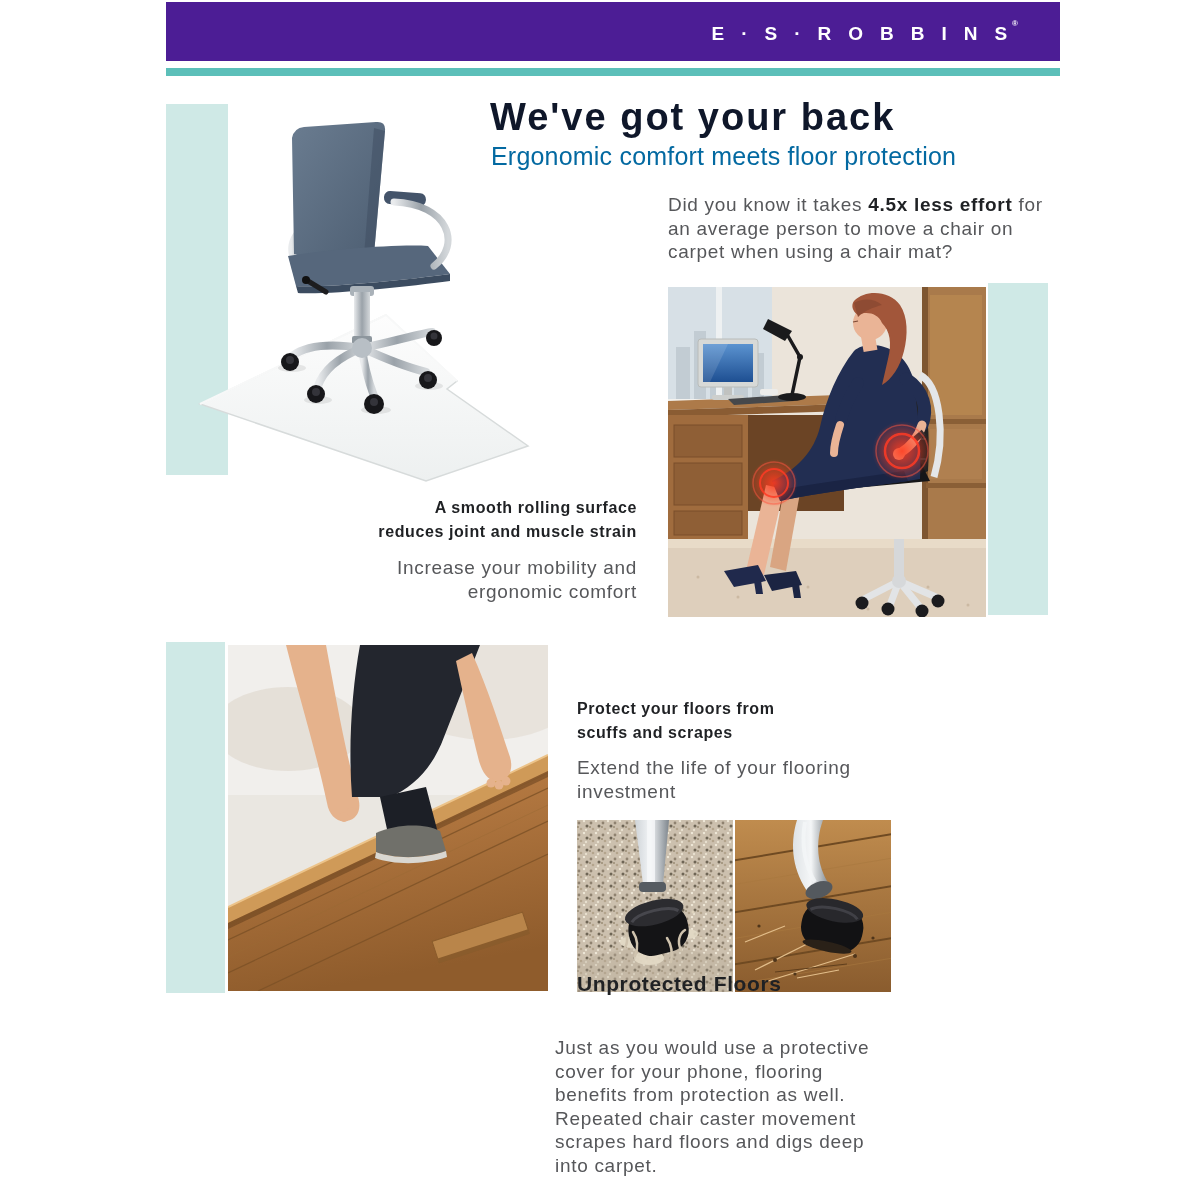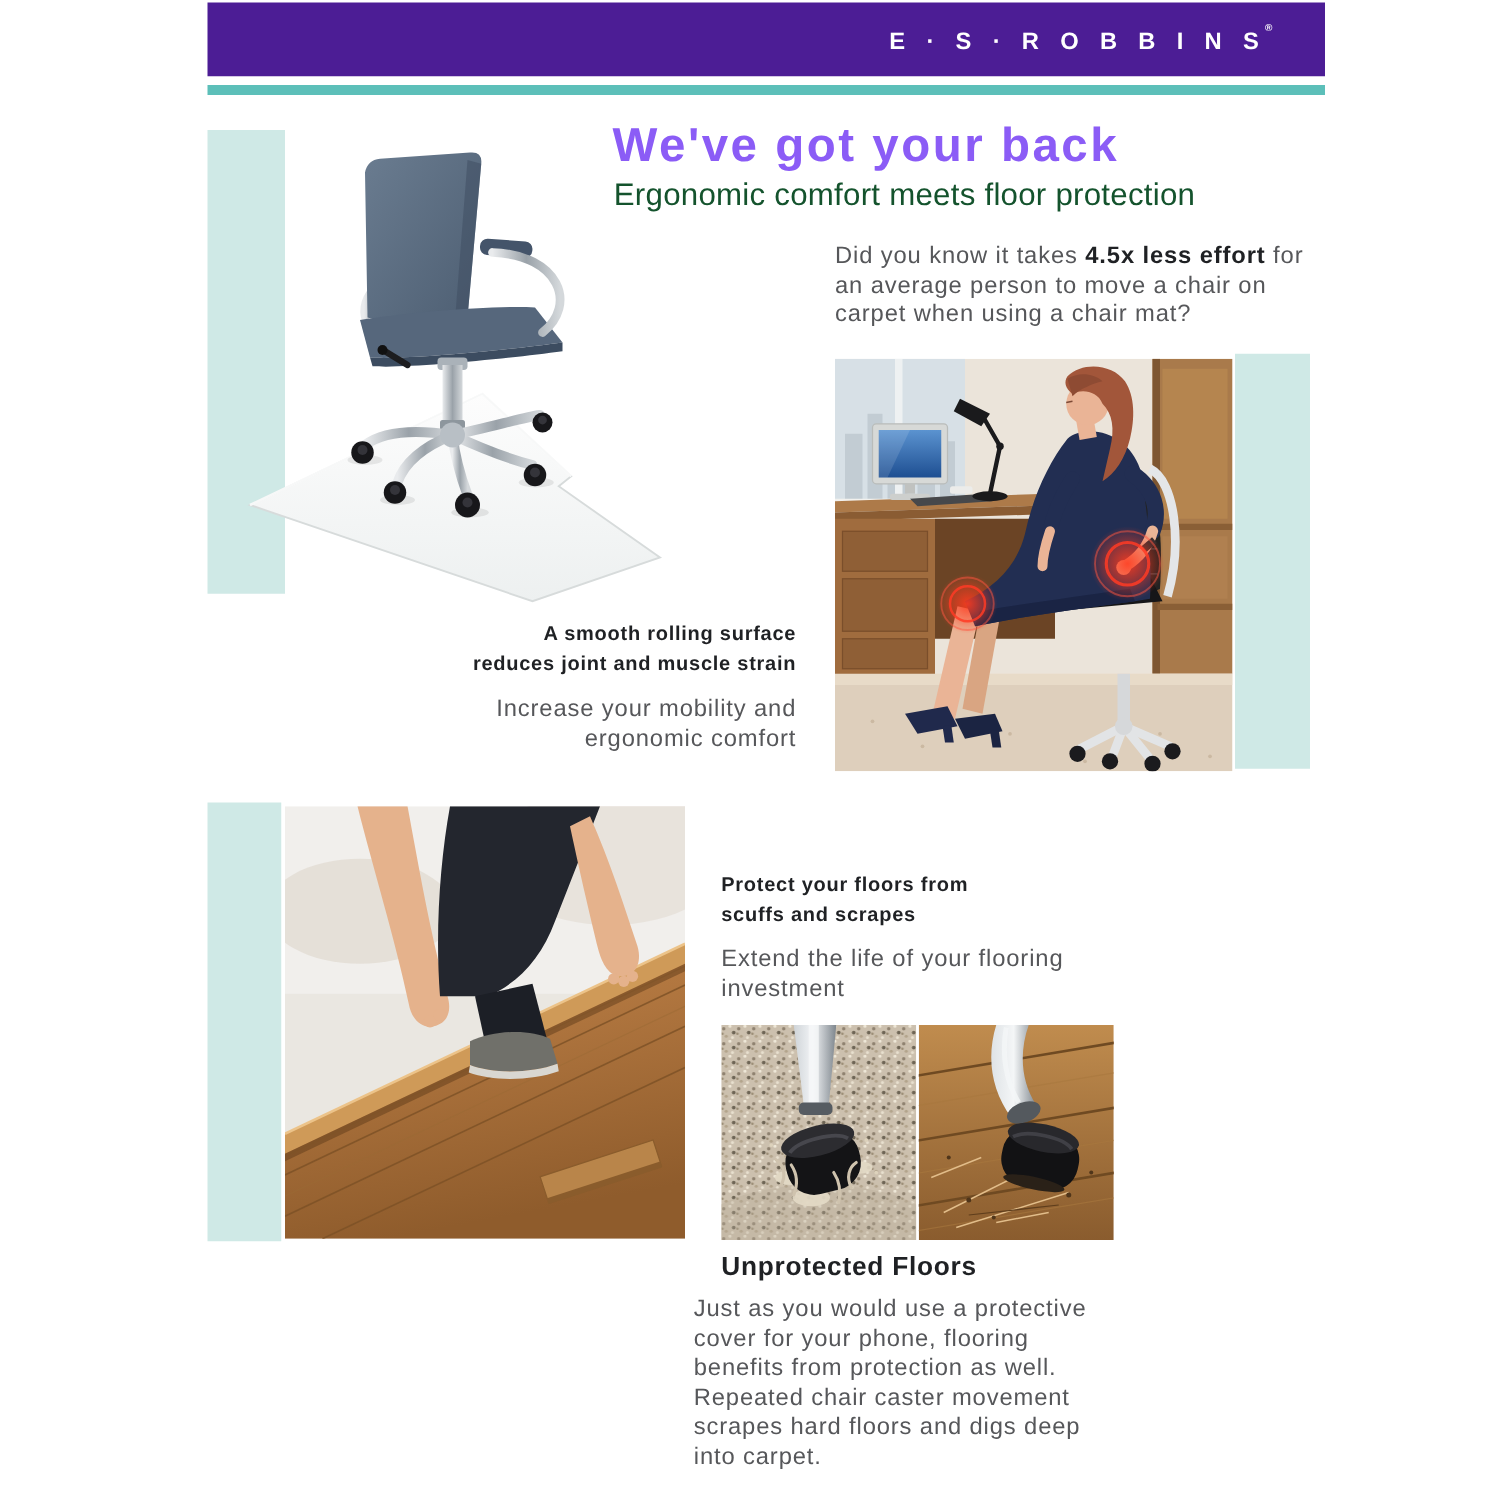--- a/index.html
+++ b/index.html
@@ -15,33 +15,33 @@
   .teal-rule{left:166px;top:68px;width:894px;height:8px;background:#5cbfb9;}
 
   
   .stripe{background:#cfe9e6;}
   .stripe-tl{left:166px;top:104px;width:62px;height:371px;}
   .stripe-r {left:988px;top:283px;width:60px;height:332px;}
   .stripe-bl{left:166px;top:642px;width:59px;height:351px;}
 
   
   .title{left:490px;top:96px;font-size:38px;line-height:42px;font-weight:600;
-         letter-spacing:2px;color:#8b5cf6;white-space:nowrap;}
-  .subtitle{left:491px;top:142px;font-size:25px;color:#14532d;letter-spacing:.2px;white-space:nowrap;}
+         letter-spacing:2px;color:#0f172a;white-space:nowrap;}
+  .subtitle{left:491px;top:142px;font-size:25px;color:#0369a1;letter-spacing:.2px;white-space:nowrap;}
   .body-text{font-size:19px;line-height:23.5px;letter-spacing:.7px;color:#56575a;}
   .prl{white-space:pre-line;}
   .emph{font-weight:700;color:#1f2124;}
   .bold-block{font-size:16px;line-height:23.5px;letter-spacing:.6px;font-weight:700;color:#1f2124;}
   .intro{left:668px;top:193px;width:380px;}
   .rolling{left:287px;top:496px;width:350px;text-align:right;}
   .rolling .bold-block{margin:0 0 13px 0;}
   .warranty{left:577px;top:639px;width:410px;}
   .protect{left:577px;top:697px;}
   .extend{left:577px;top:756px;width:400px;}
-  .unprotected{left:577px;top:1002px;font-size:21px;}
+  .unprotected{left:577px;top:972px;font-size:21px;}
   .bottom-para{left:555px;top:1036px;width:400px;}
 
   
   .fig{display:block;}
   .fig-chair{left:196px;top:104px;}
   .fig-woman{left:668px;top:287px;}
   .fig-floor{left:228px;top:645px;}
   .fig-caster-carpet{left:577px;top:820px;}
   .fig-caster-wood{left:735px;top:820px;}
 </style>

